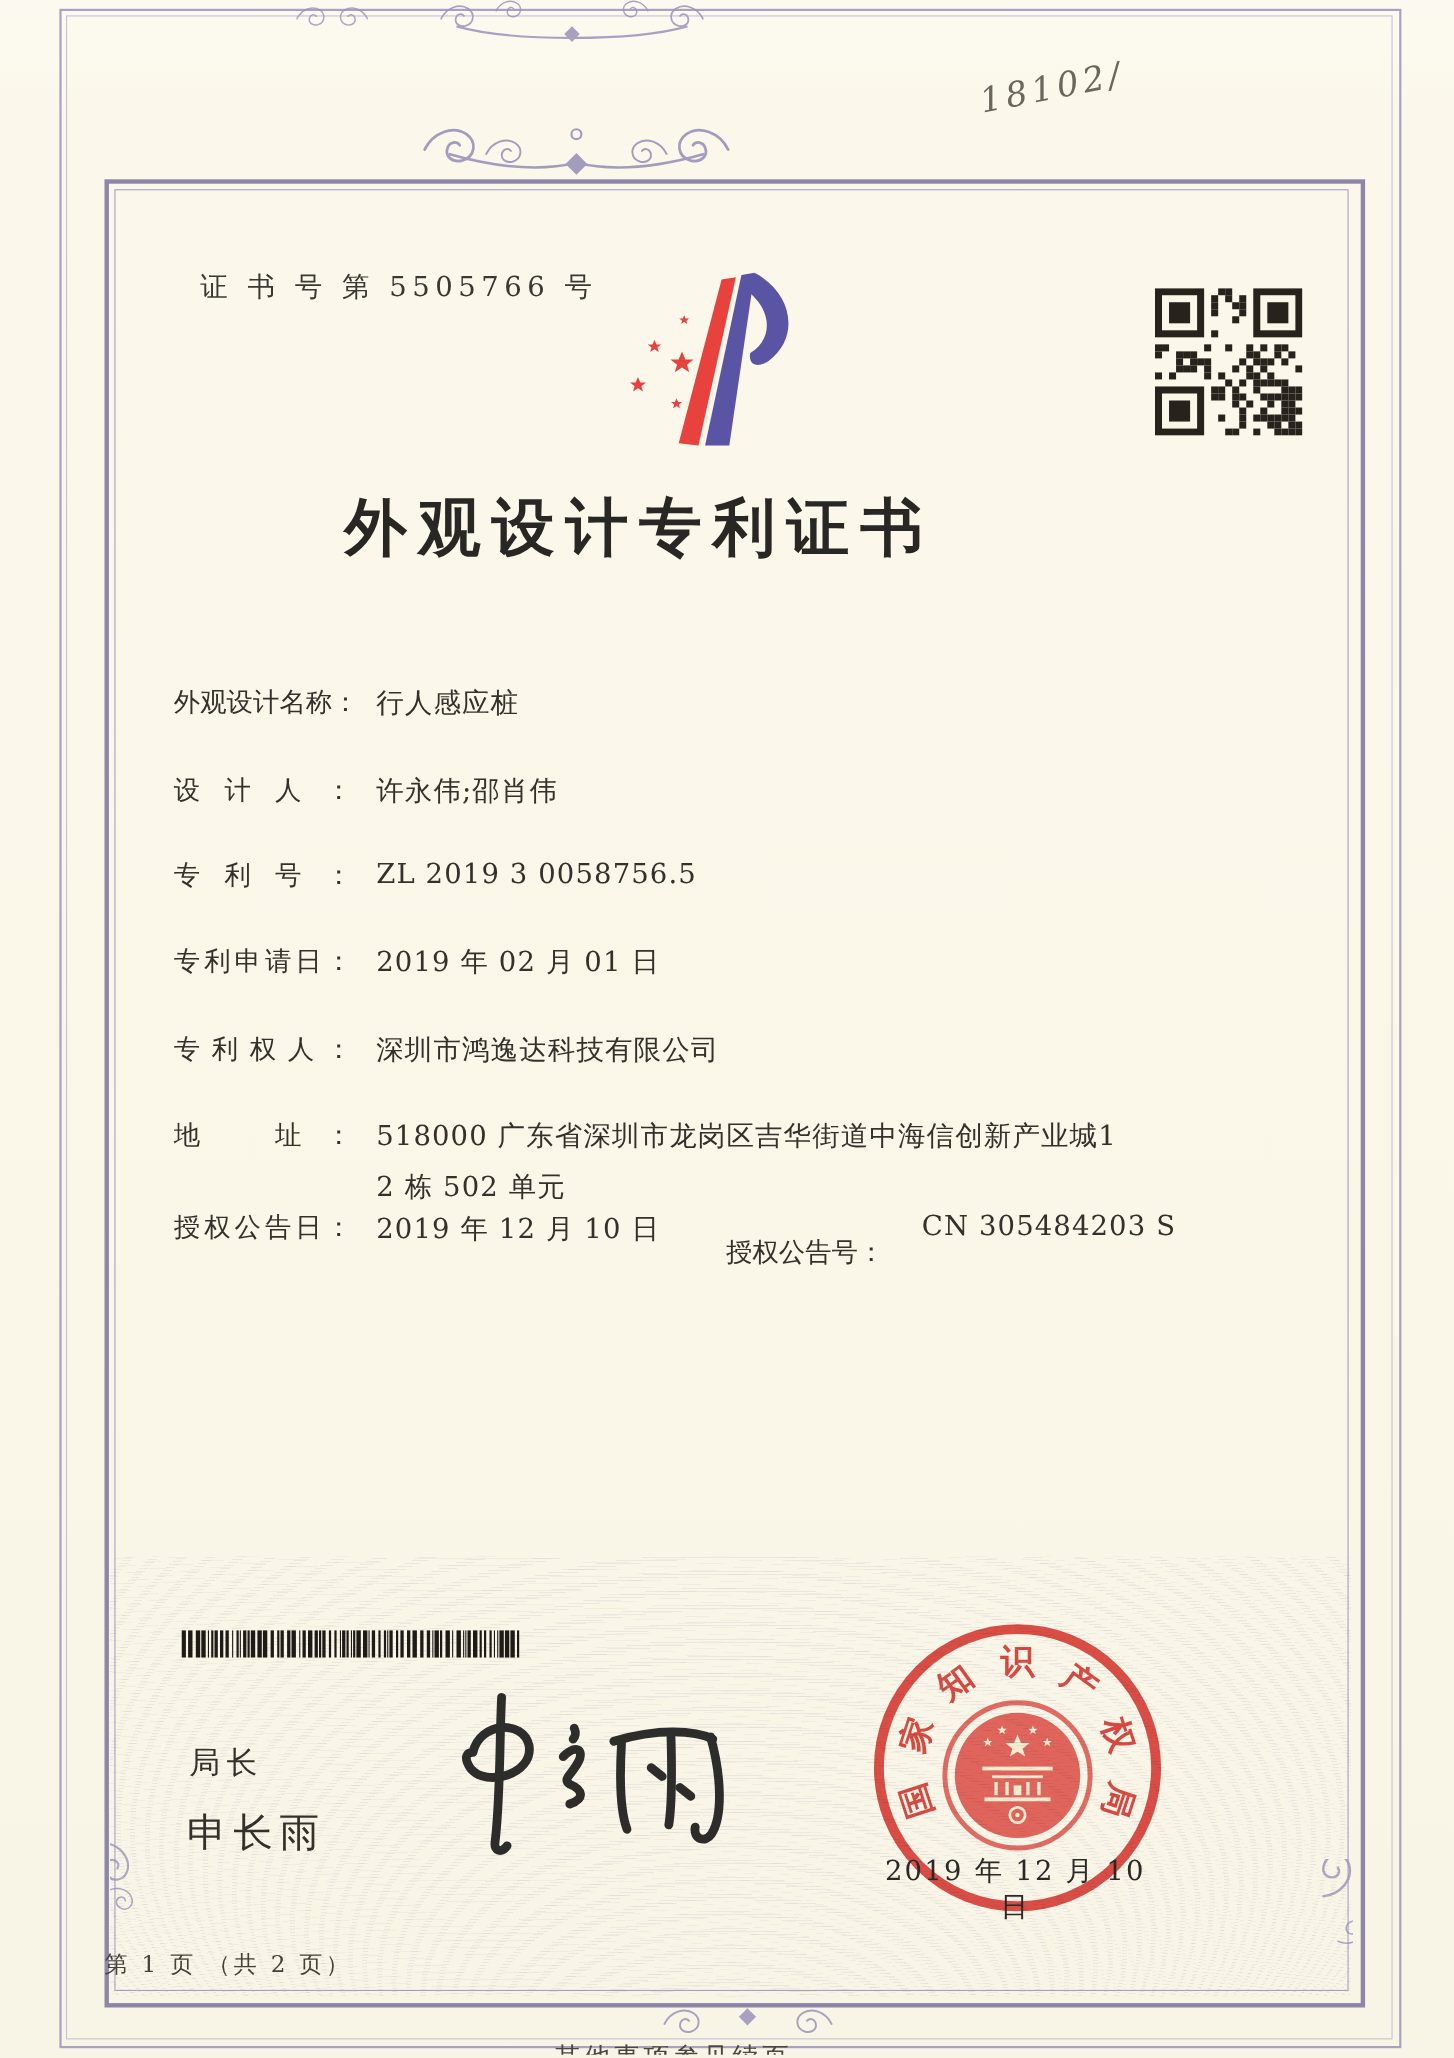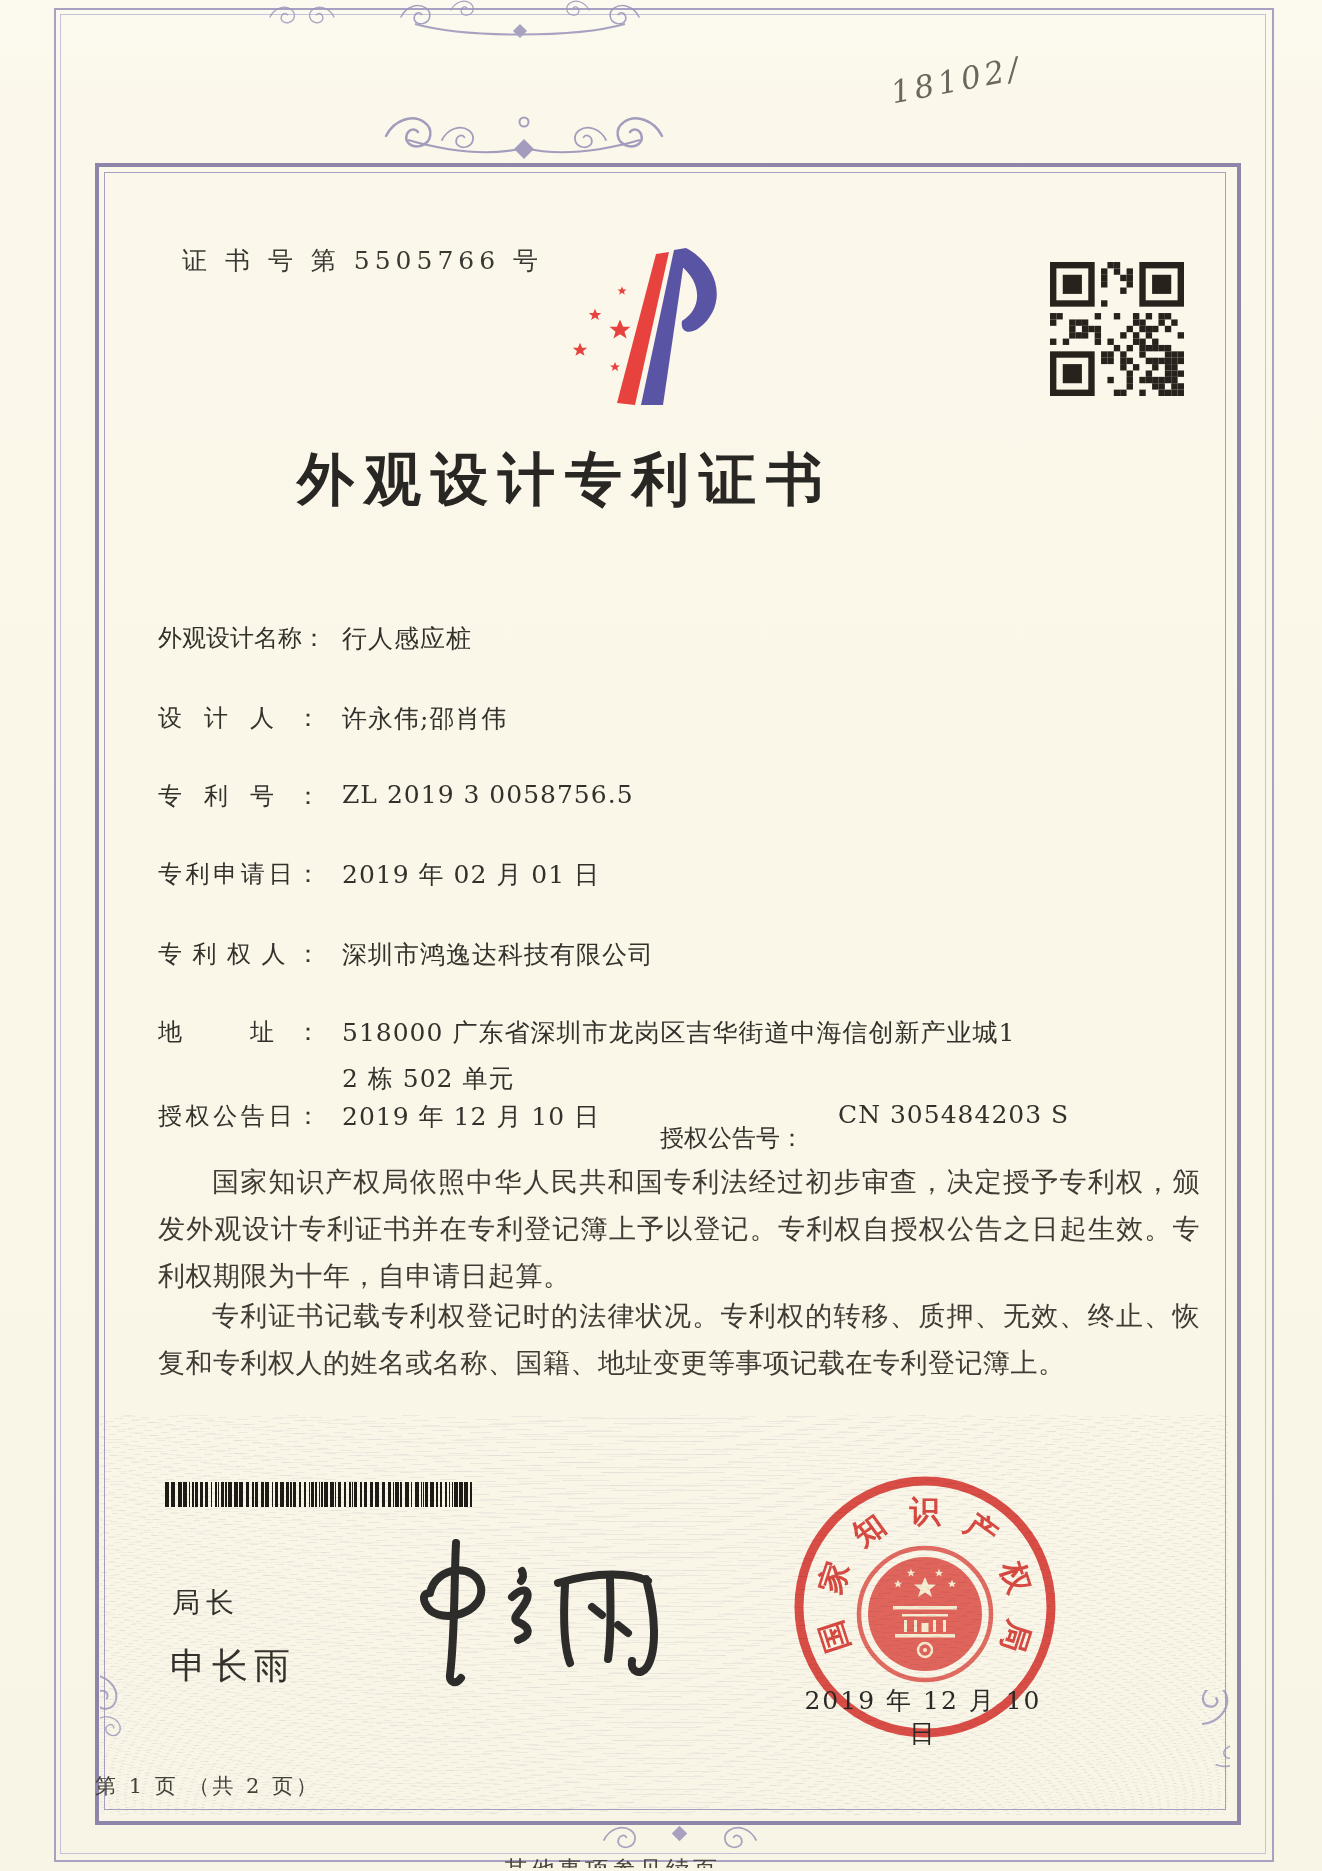--- a/index.html
+++ b/index.html
@@ -11,21 +11,21 @@
   .abs{position:absolute;}
   
   .outer-border{left:54px;top:8px;width:1216px;height:1850px;border:2px solid #a8a1c2;}
   .outer-border2{left:60px;top:14px;width:1204px;height:1838px;border:1px solid #c6c0d8;}
   
   .frame{left:95px;top:163px;width:1138px;height:1654px;border:4px solid #8d86aa;}
   .frame-inner{left:104px;top:172px;width:1120px;height:1636px;border:1.5px solid #a79fc1;}
   .cert-no{left:148px;top:244px;font-size:25px;letter-spacing:5px;color:#3a3833;margin-left:34px;}
   .handwritten{left:890px;top:62px;font-size:31px;color:#6b665e;transform:rotate(-11deg);
     font-style:italic;letter-spacing:4px;font-family:"DejaVu Serif",serif;}
-  .title{left:95px;top:442px;width:940px;text-align:center;font-size:57px;font-weight:700;
+  .title{left:111px;top:442px;width:940px;text-align:center;font-size:57px;font-weight:700;
     letter-spacing:10px;color:#292724;}
   .frow{left:0;top:0;font-size:25px;color:#34312c;white-space:nowrap;}
   .flabel{display:inline-block;width:162px;text-align:justify;text-align-last:justify;
     position:absolute;left:158px;font-size:24px;}
   .fvalue{position:absolute;left:342px;letter-spacing:1px;}
   .f0{top:622px;}.f1{top:702px;}.f2{top:780px;}.f3{top:858px;}.f4{top:938px;}
   .f5{top:1016px;}.f5b{top:1062px;}.f6{top:1100px;}
   .flabel2{position:absolute;left:660px;font-size:24px;margin-top:22px;}
   .fvalue2{position:absolute;left:838px;letter-spacing:1px;text-align:right;}
   .body-par{left:158px;width:1042px;font-size:27px;line-height:47px;text-align:justify;
@@ -275,22 +275,20 @@
   <div class="abs frow f5b">
     <span class="fvalue">2 栋 502 单元</span>
   </div>
   <div class="abs frow f6">
     <span class="flabel">授权公告日：</span>
     <span class="fvalue">2019 年 12 月 10 日</span>
     <span class="flabel2">授权公告号：</span>
     <span class="fvalue2">CN 305484203 S</span>
   </div>
 
-  <div class="abs body-par p1">国家知识产权局依照中华人民共和国专利法经过初步审查，决定授予专利权，颁发外观设计专利证书并在专利登记簿上予以登记。专利权自授权公告之日起生效。专利权期限为十年，自申请日起算。</div>
-  <div class="abs body-par p2">专利证书记载专利权登记时的法律状况。专利权的转移、质押、无效、终止、恢复和专利权人的姓名或名称、国籍、地址变更等事项记载在专利登记簿上。</div>
 
   <div class="abs barcode">
     <svg id="barcode-svg" width="312" height="25" viewBox="0 0 312 25">
         <rect x="0" y="0" width="4" height="25" fill="#1e1a16"></rect>
         <rect x="6" y="0" width="4" height="25" fill="#1e1a16"></rect>
         <rect x="13" y="0" width="4" height="25" fill="#1e1a16"></rect>
         <rect x="18" y="0" width="4" height="25" fill="#1e1a16"></rect>
         <rect x="24" y="0" width="1" height="25" fill="#1e1a16"></rect>
         <rect x="27" y="0" width="2" height="25" fill="#1e1a16"></rect>
         <rect x="30" y="0" width="3" height="25" fill="#1e1a16"></rect>

